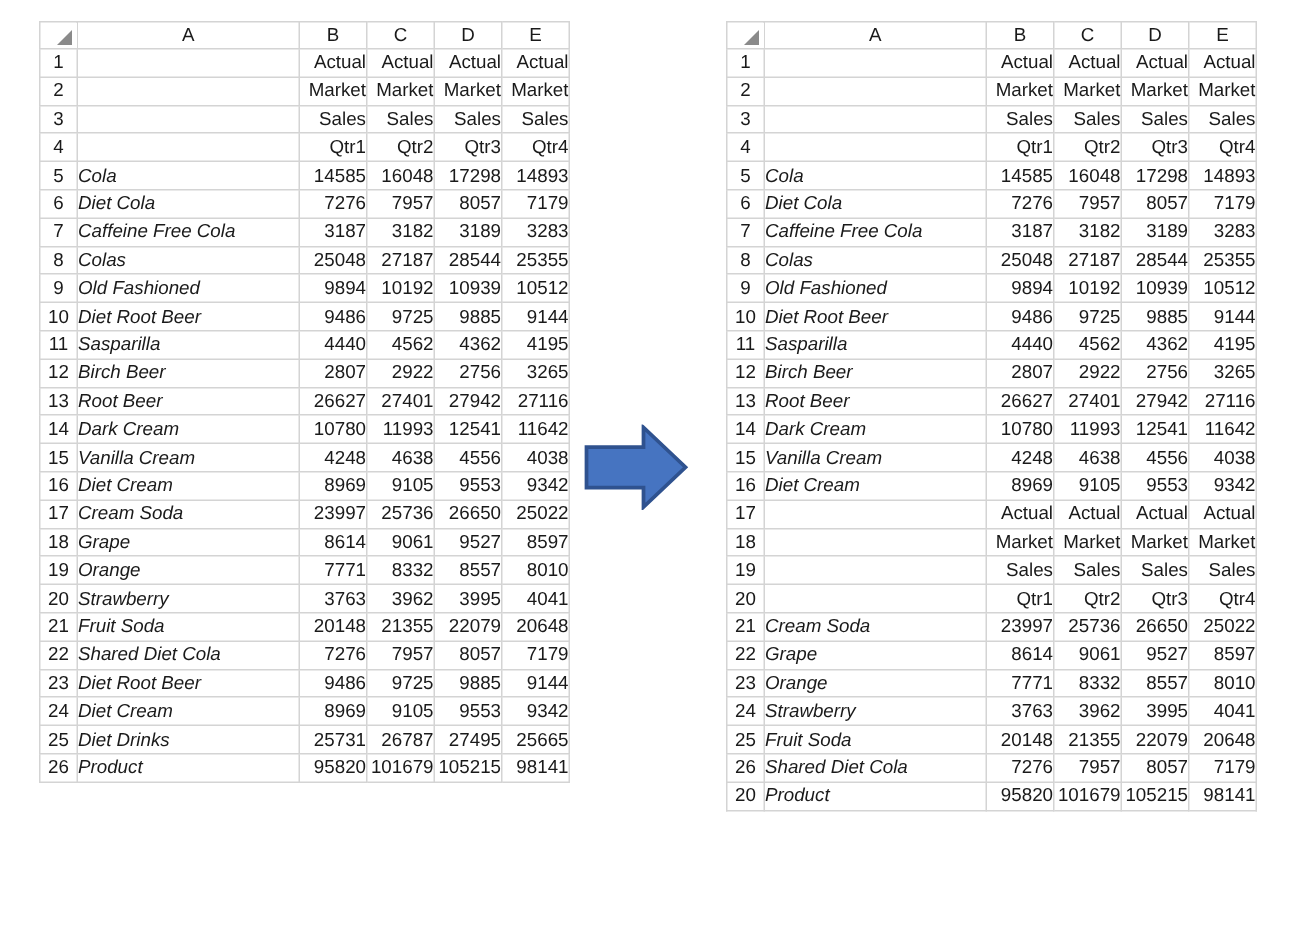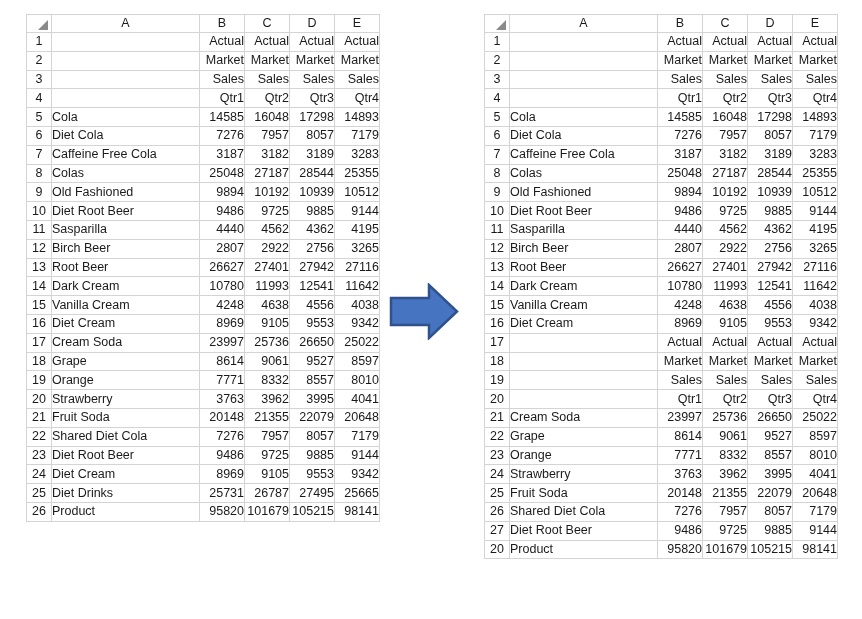--- a/index.html
+++ b/index.html
@@ -80,20 +80,21 @@
     line-height: 17px;
   }
 
   
   .ca {
     width: 148px;
     text-align: left;
     vertical-align: middle;
     line-height: 17px;
     padding-left: 3px;
+    font-style: italic;
   }
   .cn {
     width: 45px;
     text-align: right;
     vertical-align: middle;
     line-height: 17px;
     padding-right: 4px;
   }
   .ct {
     width: 45px;
@@ -567,28 +568,20 @@
       </tr>
       <tr class="datarow">
         <td class="rowhead">26</td>
         <td class="ca ind2">Shared Diet Cola</td>
         <td class="cn">7276</td>
         <td class="cn">7957</td>
         <td class="cn">8057</td>
         <td class="cn">7179</td>
       </tr>
       <tr class="datarow">
-        <td class="rowhead">27</td>
-        <td class="ca ind2">Diet Root Beer</td>
-        <td class="cn">9486</td>
-        <td class="cn">9725</td>
-        <td class="cn">9885</td>
-        <td class="cn">9144</td>
-      </tr>
-      <tr class="datarow">
         <td class="rowhead">20</td>
         <td class="ca ind0">Product</td>
         <td class="cn">95820</td>
         <td class="cn">101679</td>
         <td class="cn">105215</td>
         <td class="cn">98141</td>
       </tr>
     </tbody>
 </table>
 

